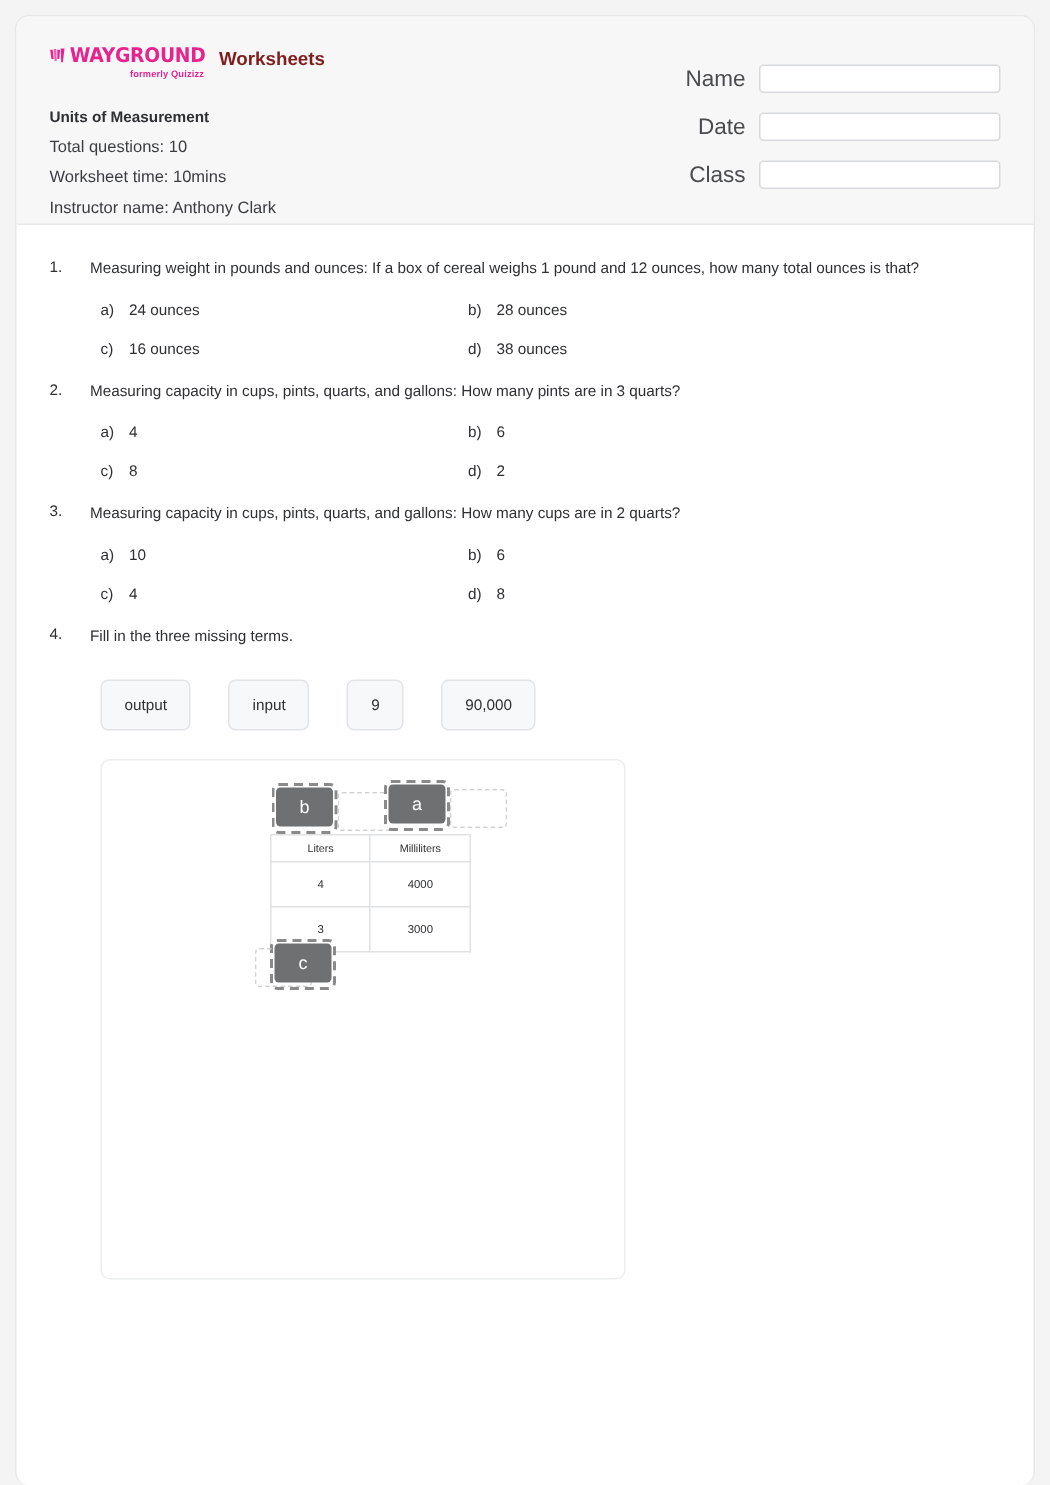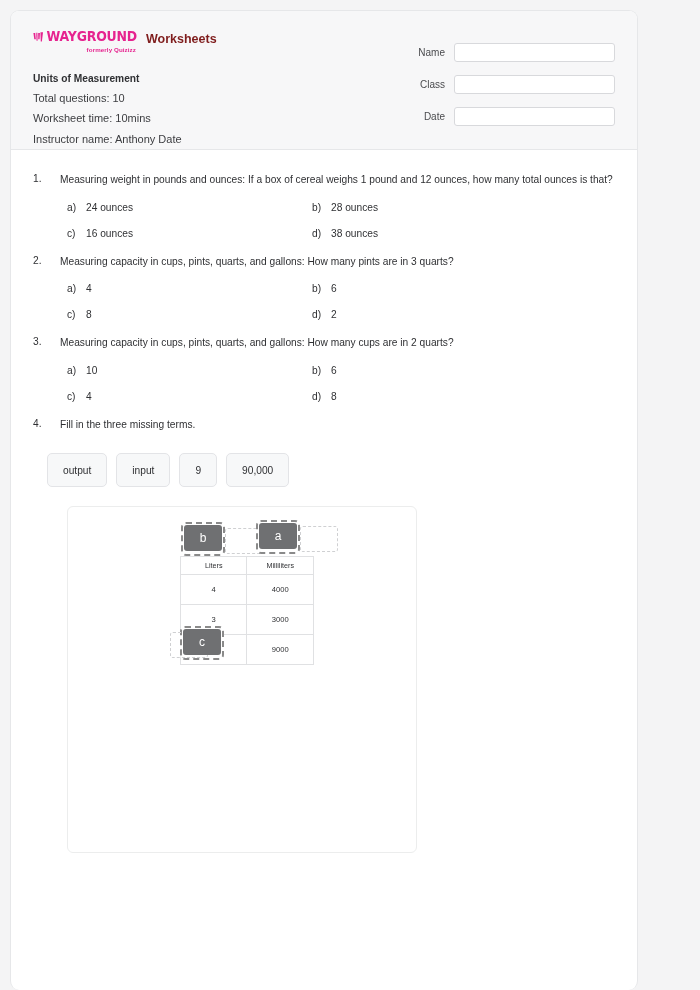--- a/index.html
+++ b/index.html
@@ -19,21 +19,21 @@
   .page {
     position: relative;
     width: 700px;
     height: 990px;
     background: #f4f4f5;
     padding: 10px 10px 0 10px;
   }
 
   .sheet {
     position: relative;
-    width: 628px;
+    width: 680px;
     min-height: 980px;
     background: #ffffff;
     border: 1px solid #e6e7e9;
     border-radius: 9px;
     border-bottom: none;
     overflow: hidden;
   }
 
   
   .sheet-header {
@@ -117,21 +117,21 @@
   }
 
   .field-row {
     display: flex;
     align-items: center;
     justify-content: flex-end;
     margin-bottom: 13px;
   }
 
   .field-label {
-    font-size: 10px;
+    font-size: 15px;
     color: #4a4b4e;
     margin-right: 9px;
     text-align: center;
   }
 
   .field-input {
     width: 161px;
     height: 19px;
     background: #ffffff;
     border: 1px solid #d8d9dc;
@@ -182,22 +182,22 @@
 
   .opt-key {
     width: 19px;
     flex: 0 0 19px;
     color: #2f3033;
   }
 
   
   .token-row {
     display: flex;
-    gap: 9px;
-    margin: 20px 0 0 14px;
+    gap: 25px;
+    margin: 20px 0 0 34px;
   }
 
   .token {
     min-width: 33px;
     height: 34px;
     padding: 0 15px;
     background: #f7f8f9;
     border: 1px solid #e3e4e7;
     border-radius: 5px;
     display: flex;
@@ -317,35 +317,35 @@
             </div>
             <div class="logo-sub">formerly Quizizz</div>
           </div>
           <span class="worksheets-label">Worksheets</span>
         </div>
 
         <div class="meta">
           <div class="meta-title">Units of Measurement</div>
           <div class="meta-line">Total questions: 10</div>
           <div class="meta-line">Worksheet time: 10mins</div>
-          <div class="meta-line">Instructor name: Anthony Date</div>
+          <div class="meta-line">Instructor name: Anthony Clark</div>
         </div>
       </div>
 
       <div class="hdr-right">
         <div class="field-row">
           <span class="field-label">Name</span>
           <input class="field-input" type="text" value="" style="">
         </div>
         <div class="field-row">
+          <span class="field-label">Date</span>
+          <input class="field-input" type="text" value="" style="">
+        </div>
+        <div class="field-row">
           <span class="field-label">Class</span>
-          <input class="field-input" type="text" value="" style="">
-        </div>
-        <div class="field-row">
-          <span class="field-label">Date</span>
           <input class="field-input" type="text" value="" style="">
         </div>
       </div>
     </div>
 
     <div class="body-area">
 
       <div class="question">
         <div class="q-head">
           <div class="q-num">1.</div>
@@ -466,24 +466,20 @@
                 <th>Milliliters</th>
               </tr>
               <tr>
                 <td>4</td>
                 <td>4000</td>
               </tr>
               <tr>
                 <td>3</td>
                 <td>3000</td>
               </tr>
-              <tr>
-                <td class="slot"></td>
-                <td>9000</td>
-              </tr>
             </tbody>
               </table>
 
             <div class="dropzone" id="dz-c">
               <div class="dz-ghost"></div>
               <div class="chip">c</div>
             </div>
 
           </div>
         </div>

